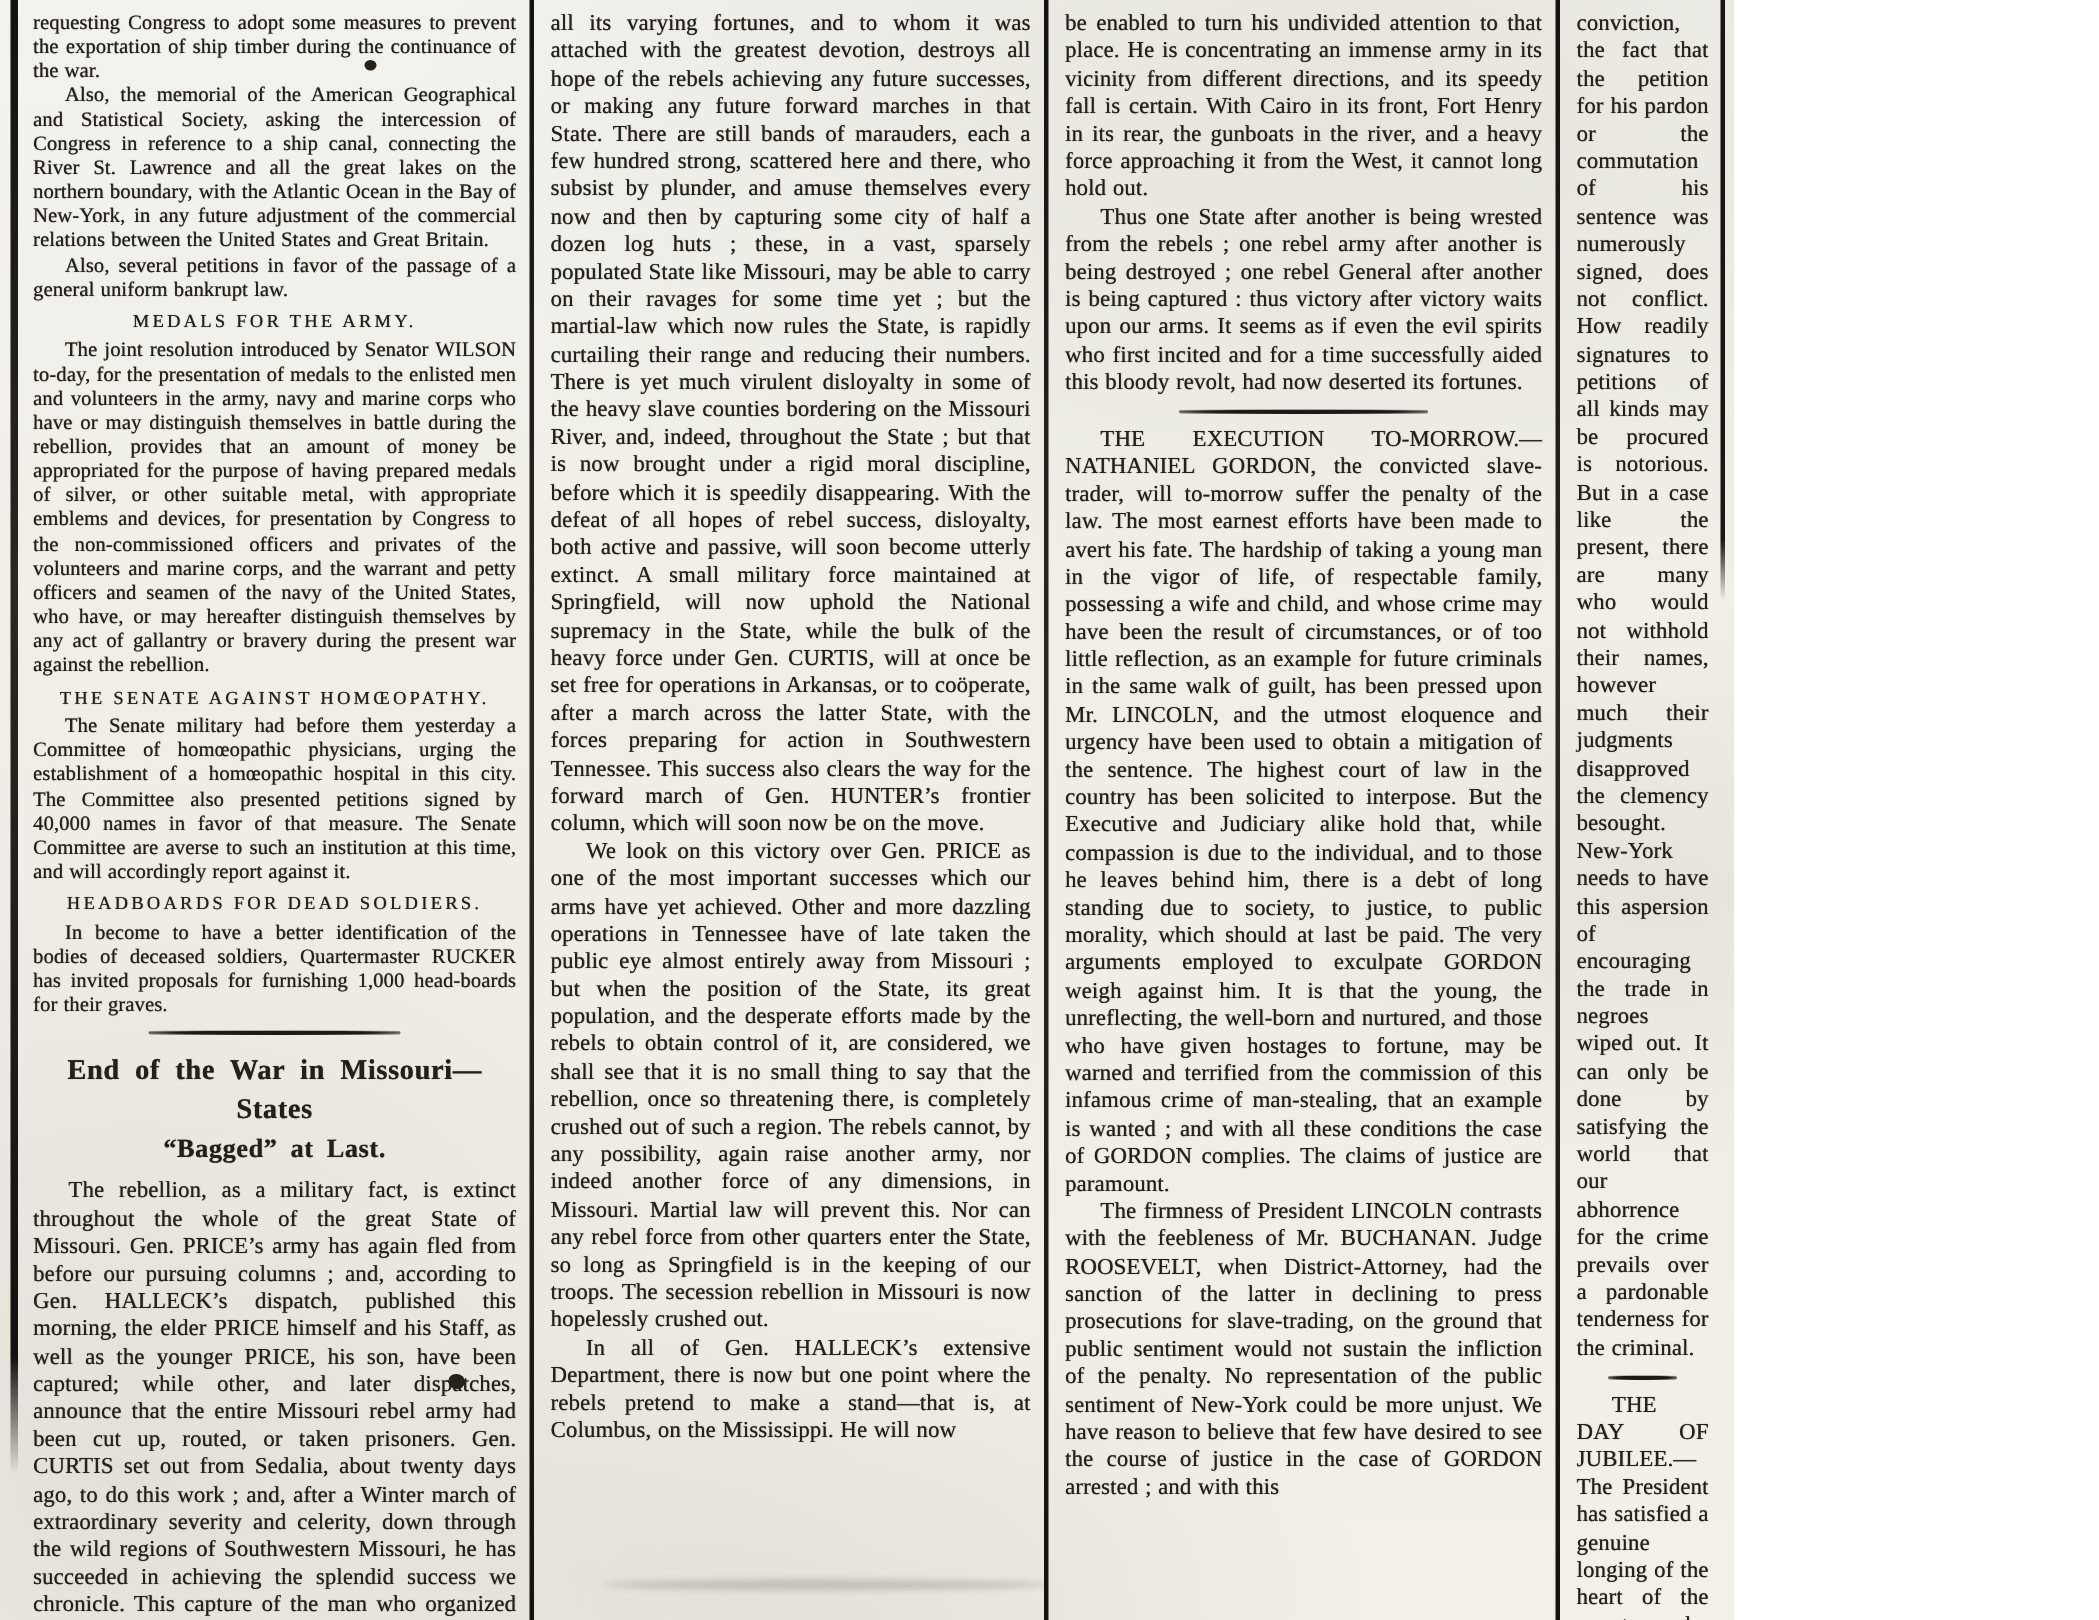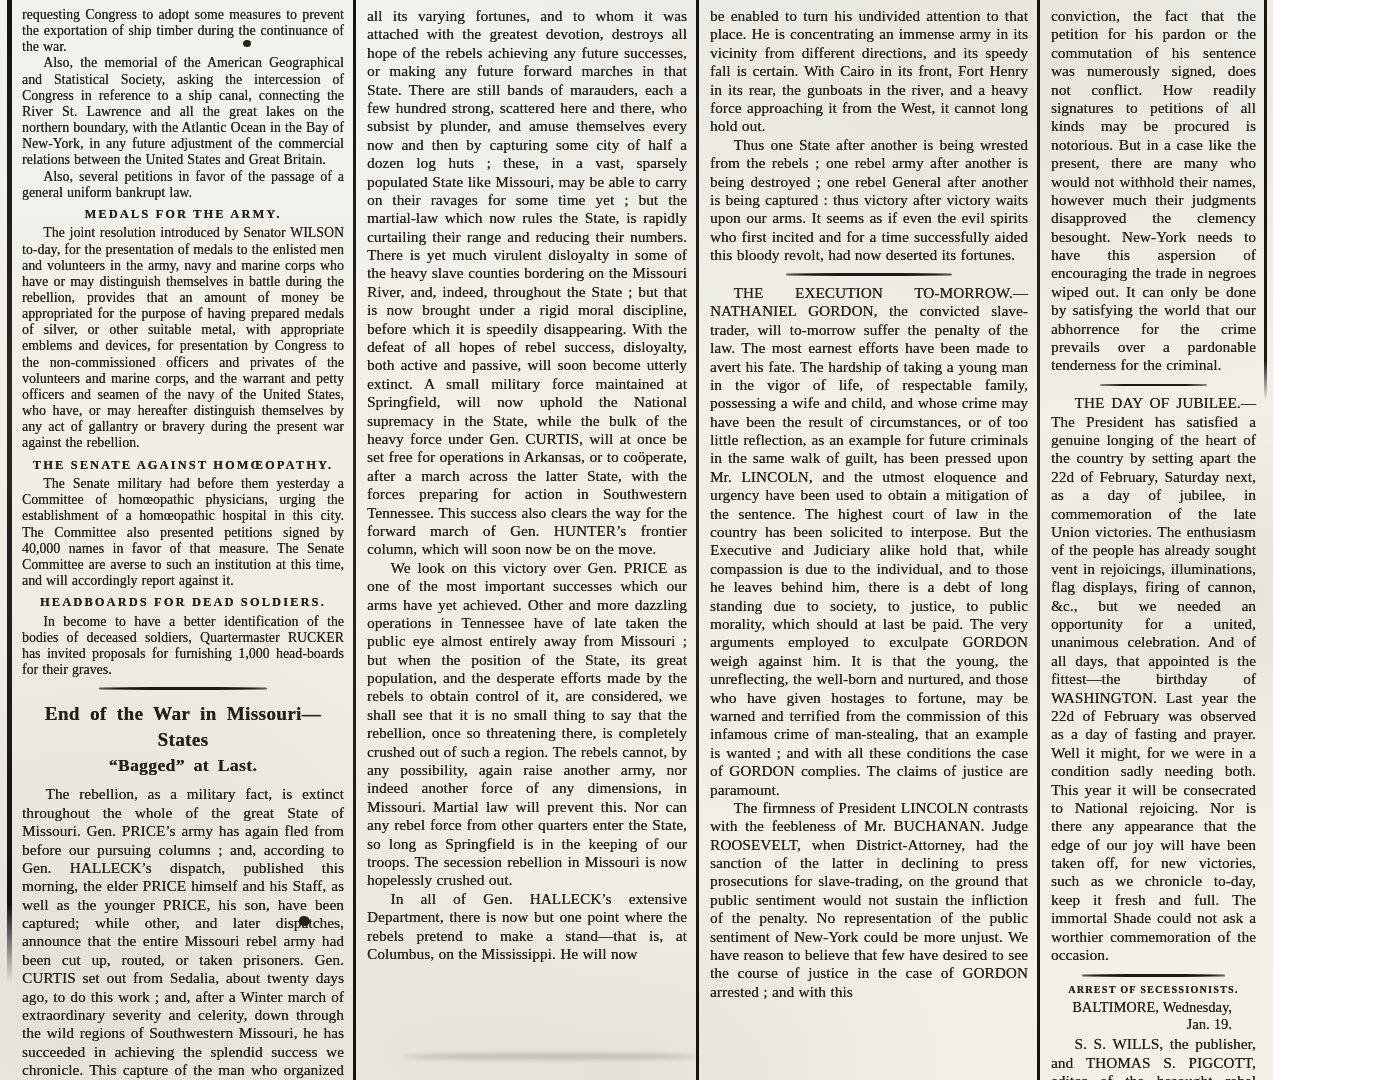--- a/index.html
+++ b/index.html
@@ -1,20 +1,20 @@
 <!DOCTYPE html>
 <html style="--paper: #f2f0ea; --ink: #231f1a; --rule: #191611;"><head>
 <meta charset="utf-8">
 <style>
   html, body { margin:0; padding:0; }
   body { width:1399px; height:1080px; overflow:hidden; }
 
   .page {
     position:relative;
-    width:1273px; height:1080px;
+    width:1156px; height:1080px;
     box-sizing:border-box;
     color: var(--ink, #231f1a);
     font-family: "Liberation Serif", "DejaVu Serif", serif;
     background:
       radial-gradient(900px 500px at 78% 6%, rgba(115,110,100,0.10), transparent 70%),
       radial-gradient(700px 600px at 8% 92%, rgba(115,110,100,0.12), transparent 70%),
       radial-gradient(520px 320px at 48% 100%, rgba(100,95,88,0.10), transparent 70%),
       radial-gradient(400px 260px at 96% 55%, rgba(110,105,96,0.08), transparent 70%),
       linear-gradient(180deg, #f4f2ec 0%, #efede6 55%, #f2f0e9 100%);
     text-shadow: 0.2px 0.2px 0.55px rgba(38,32,25,0.85);
@@ -47,21 +47,21 @@
   }
 
   p { margin:0; text-indent:1.55em; text-align:justify; letter-spacing:0.1px; word-spacing:0.5px; }
   p.cont { text-indent:0; }
 
   .news { font-size:13.7px; line-height:1.18; }
   .ed   { font-size:15.2px; line-height:1.21; }
 
   .subhead {
     margin:6px 0 4px; text-align:center; text-indent:0;
-    font-size:12.3px; font-weight:bold; letter-spacing:2.2px;
+    font-size:12.3px; font-weight:normal; letter-spacing:2.2px;
   }
 
   .headline {
     margin:11px 0 8px; text-align:center;
     font-weight:bold; font-size:19px; line-height:1.38;
     letter-spacing:0.4px; word-spacing:5px;
   }
   .headline .hl2 { display:block; font-size:17.5px; word-spacing:4px; }
 
   .sep {

